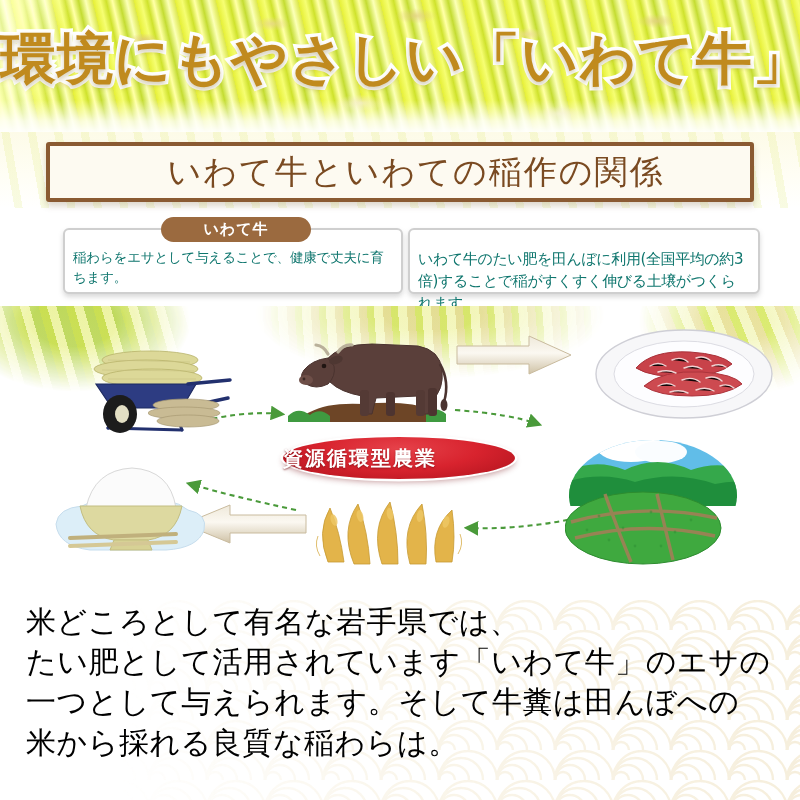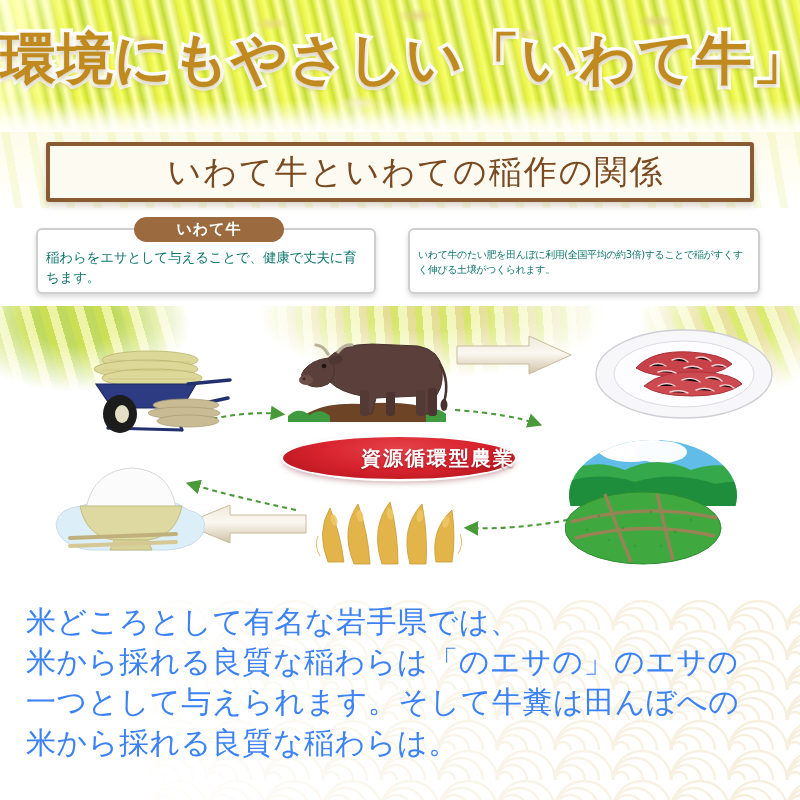--- a/index.html
+++ b/index.html
@@ -85,39 +85,39 @@
 
   
   .cards { position: absolute; left: 0; top: 210px; width: 800px; height: 96px; }
   .card {
     position: absolute; top: 18px;
     background: #ffffff;
     border: 2px solid #cfcfcf;
     border-radius: 6px;
     box-shadow: 0 3px 5px rgba(130,130,130,.3);
   }
-  .card.left  { left: 36px;  width: 340px; height: 66px; padding-left: 40px; }
+  .card.left  { left: 63px;  width: 340px; height: 66px; padding-left: 40px; }
   .card.right { left: 408px; width: 352px; height: 66px; }
   .card-pill {
     position: absolute; top: -13px; height: 25px;
     border-radius: 13px;
     display: flex; align-items: center; justify-content: center;
     color: #ffffff; font-size: 15px; font-weight: 700; letter-spacing: 1px;
     font-family: "DejaVu Sans","Liberation Sans",sans-serif;
     white-space: nowrap;
   }
   .card.left  .card-pill { left: 96px;  width: 150px; background: #9b6a3f; }
   .card.right .card-pill { left: 96px;  width: 166px; background: #1565b0; }
   .card-body {
     position: absolute; left: 8px; right: 8px; top: 18px;
     font-size: 13.5px; line-height: 1.48; color: #0f766e;
     font-family: "DejaVu Sans","Liberation Sans",sans-serif;
     letter-spacing: -0.2px;
   }
-  .card.right .card-body { font-size: 10px; letter-spacing: -0.4px; }
+  .card.right .card-body { font-size: 15px; letter-spacing: -0.4px; }
 
   
   .diagram {
     position: absolute; left: 0; top: 306px; width: 800px; height: 284px;
     background: #ffffff;
     overflow: hidden;
   }
   .diagram-photo-tl {
     position: absolute; left: -10px; top: -6px; width: 300px; height: 120px;
     background:
@@ -147,21 +147,21 @@
   }
 
   .node { position: absolute; }
 
   
   .badge-center {
     position: absolute; left: 283px; top: 437px; width: 232px; height: 42px;
     border-radius: 50%;
     background: radial-gradient(ellipse at 50% 28%, #e6424a 0%, #d8232e 48%, #ad121c 100%);
     box-shadow: 0 0 0 2.5px #ffffff, 0 3px 6px rgba(120,20,25,.45);
-    display: flex; align-items: center; justify-content: flex-end;
+    display: flex; align-items: center; justify-content: flex-start;
     z-index: 30;
   }
   .badge-center span {
     color: #ffffff; font-weight: 700; font-size: 20px; letter-spacing: 2px;
     font-family: "DejaVu Sans","Liberation Sans",sans-serif;
     text-shadow: 0 1px 2px rgba(110,10,15,.65);
   }
 
   
   .block-arrow { position: absolute; }
@@ -452,21 +452,21 @@
           <stop offset="40%" stop-color="#fff" stop-opacity=".55"></stop>
           <stop offset="100%" stop-color="#fff" stop-opacity="1"></stop>
         </linearGradient>
         <mask id="wmask">
           <rect width="720" height="210" fill="url(#wfade)"></rect>
         </mask>
       </defs>
       <rect width="720" height="210" fill="url(#wave)" mask="url(#wmask)"></rect>
     </svg>
 
-    <div class="bottom-text" style="color: #3b82f6;">
+    <div class="bottom-text" style="color: #000000;">
       <div>米どころとして有名な岩手県では、</div>
-      <div>米から採れる良質な稲わらは「のエサの」のエサの</div>
+      <div>たい肥として活用されています「いわて牛」のエサの</div>
       <div>一つとして与えられます。そして牛糞は田んぼへの</div>
       <div>米から採れる良質な稲わらは。</div>
     </div>
   </div>
 
 </div>
 
 </body></html>

